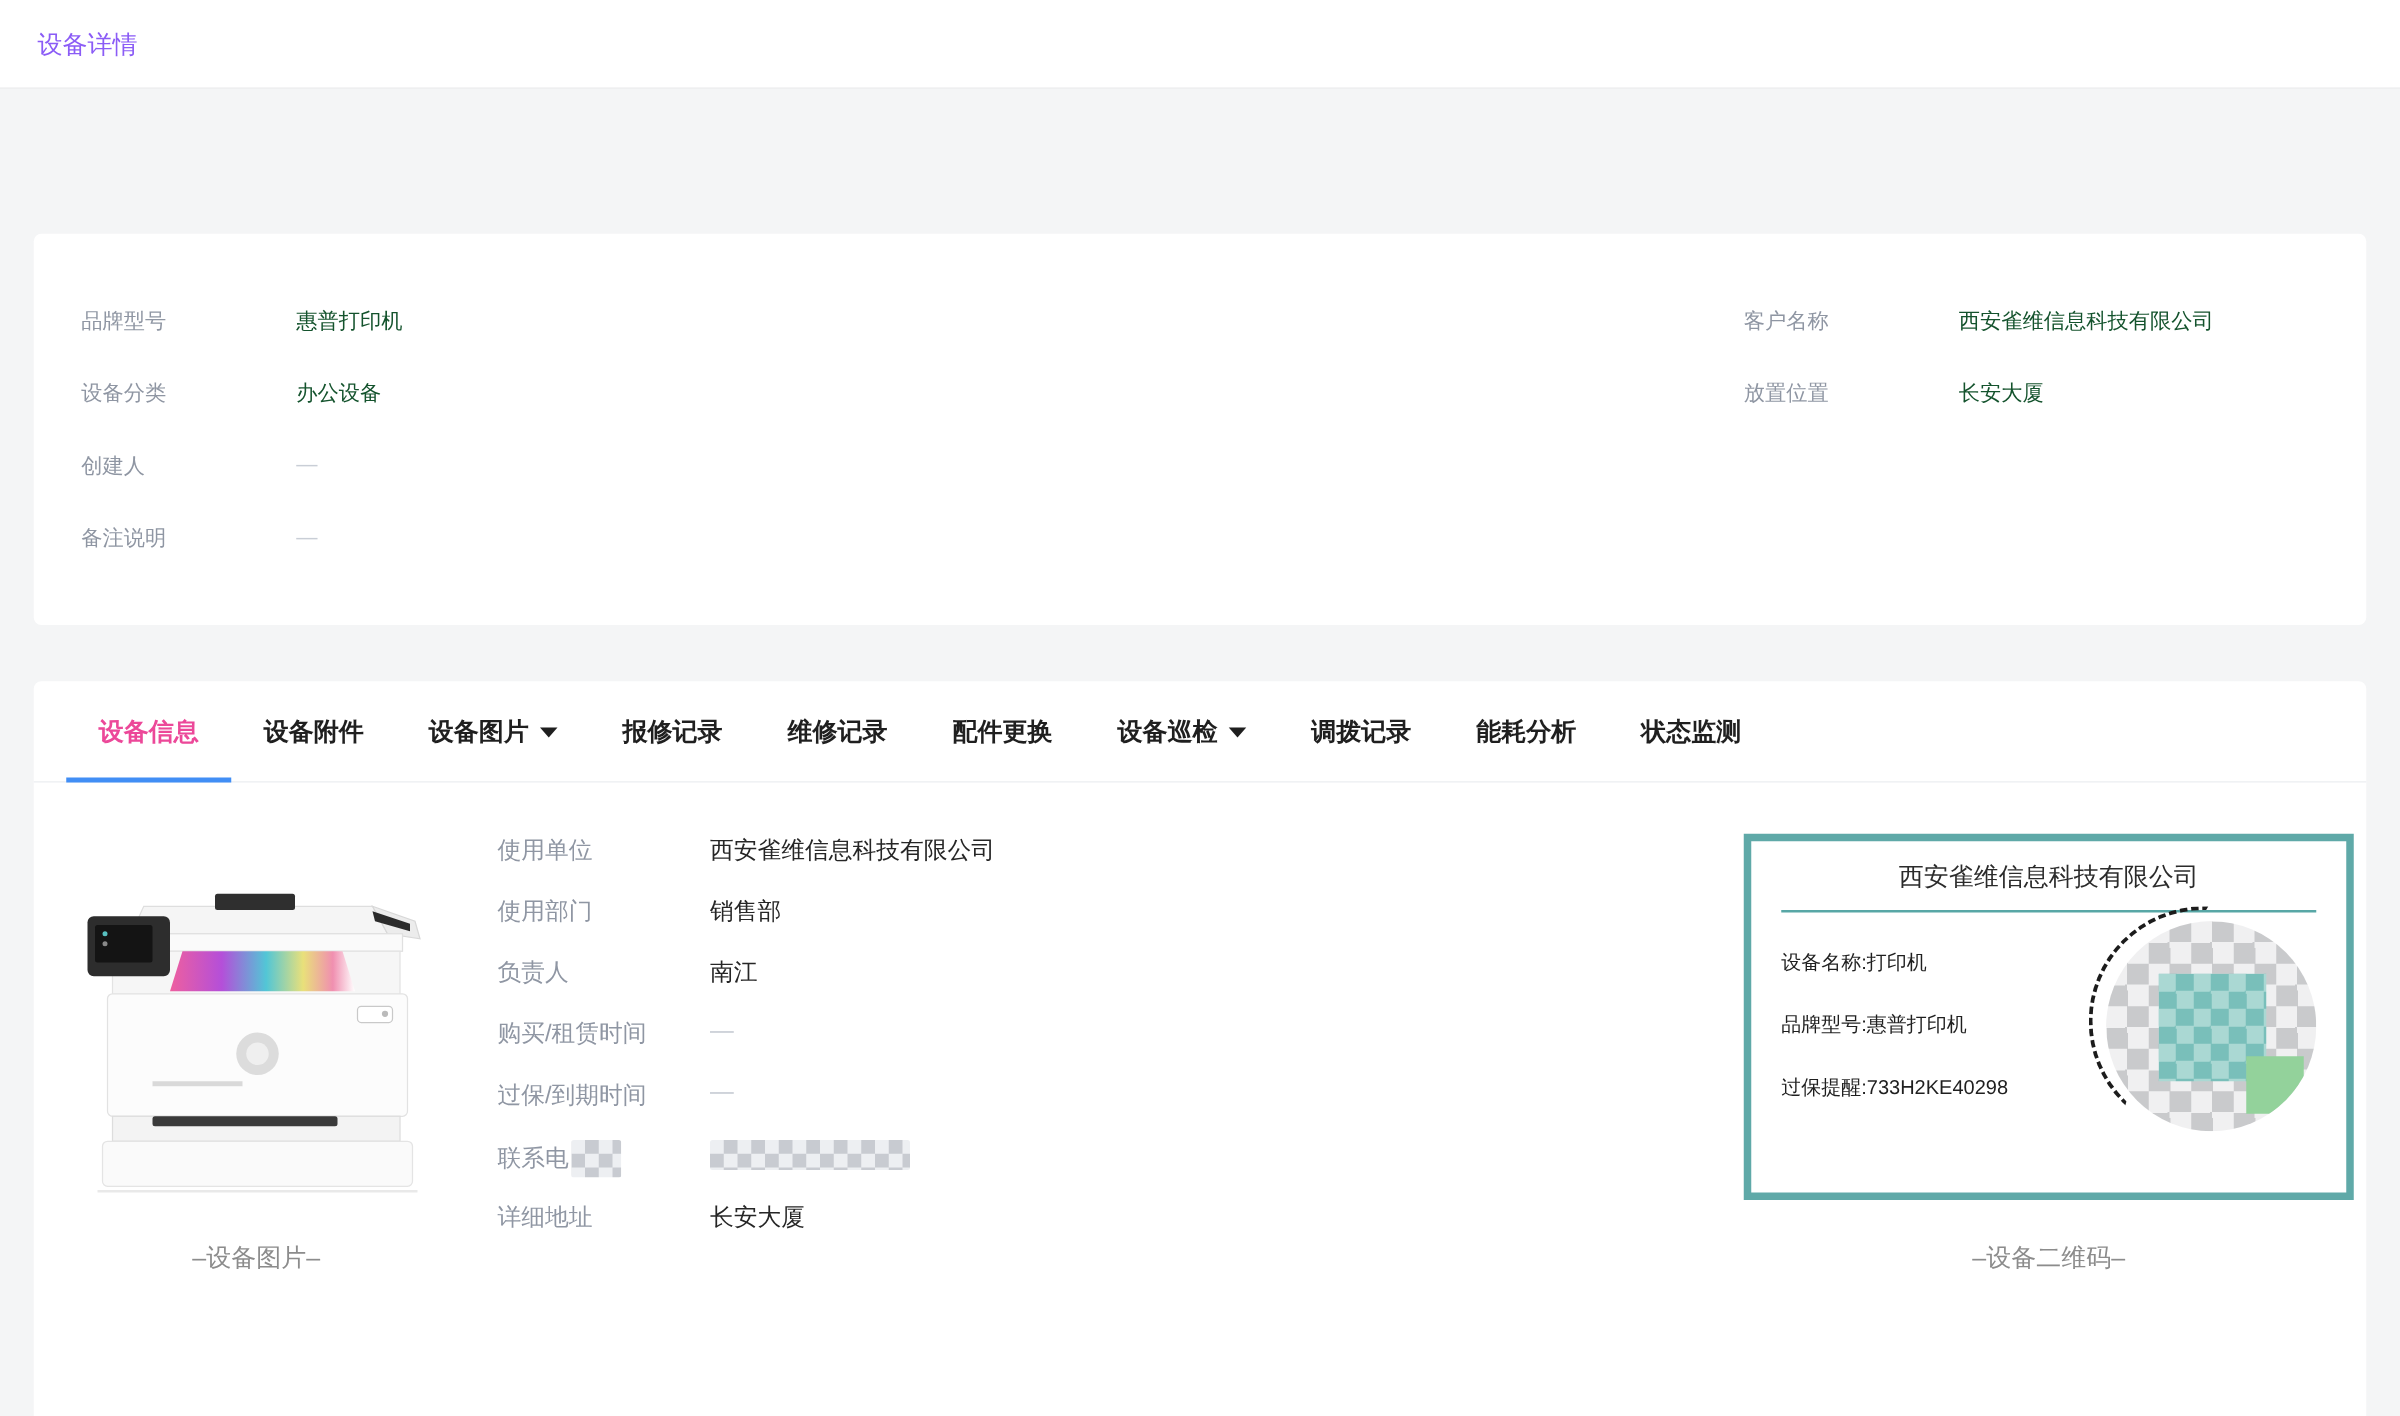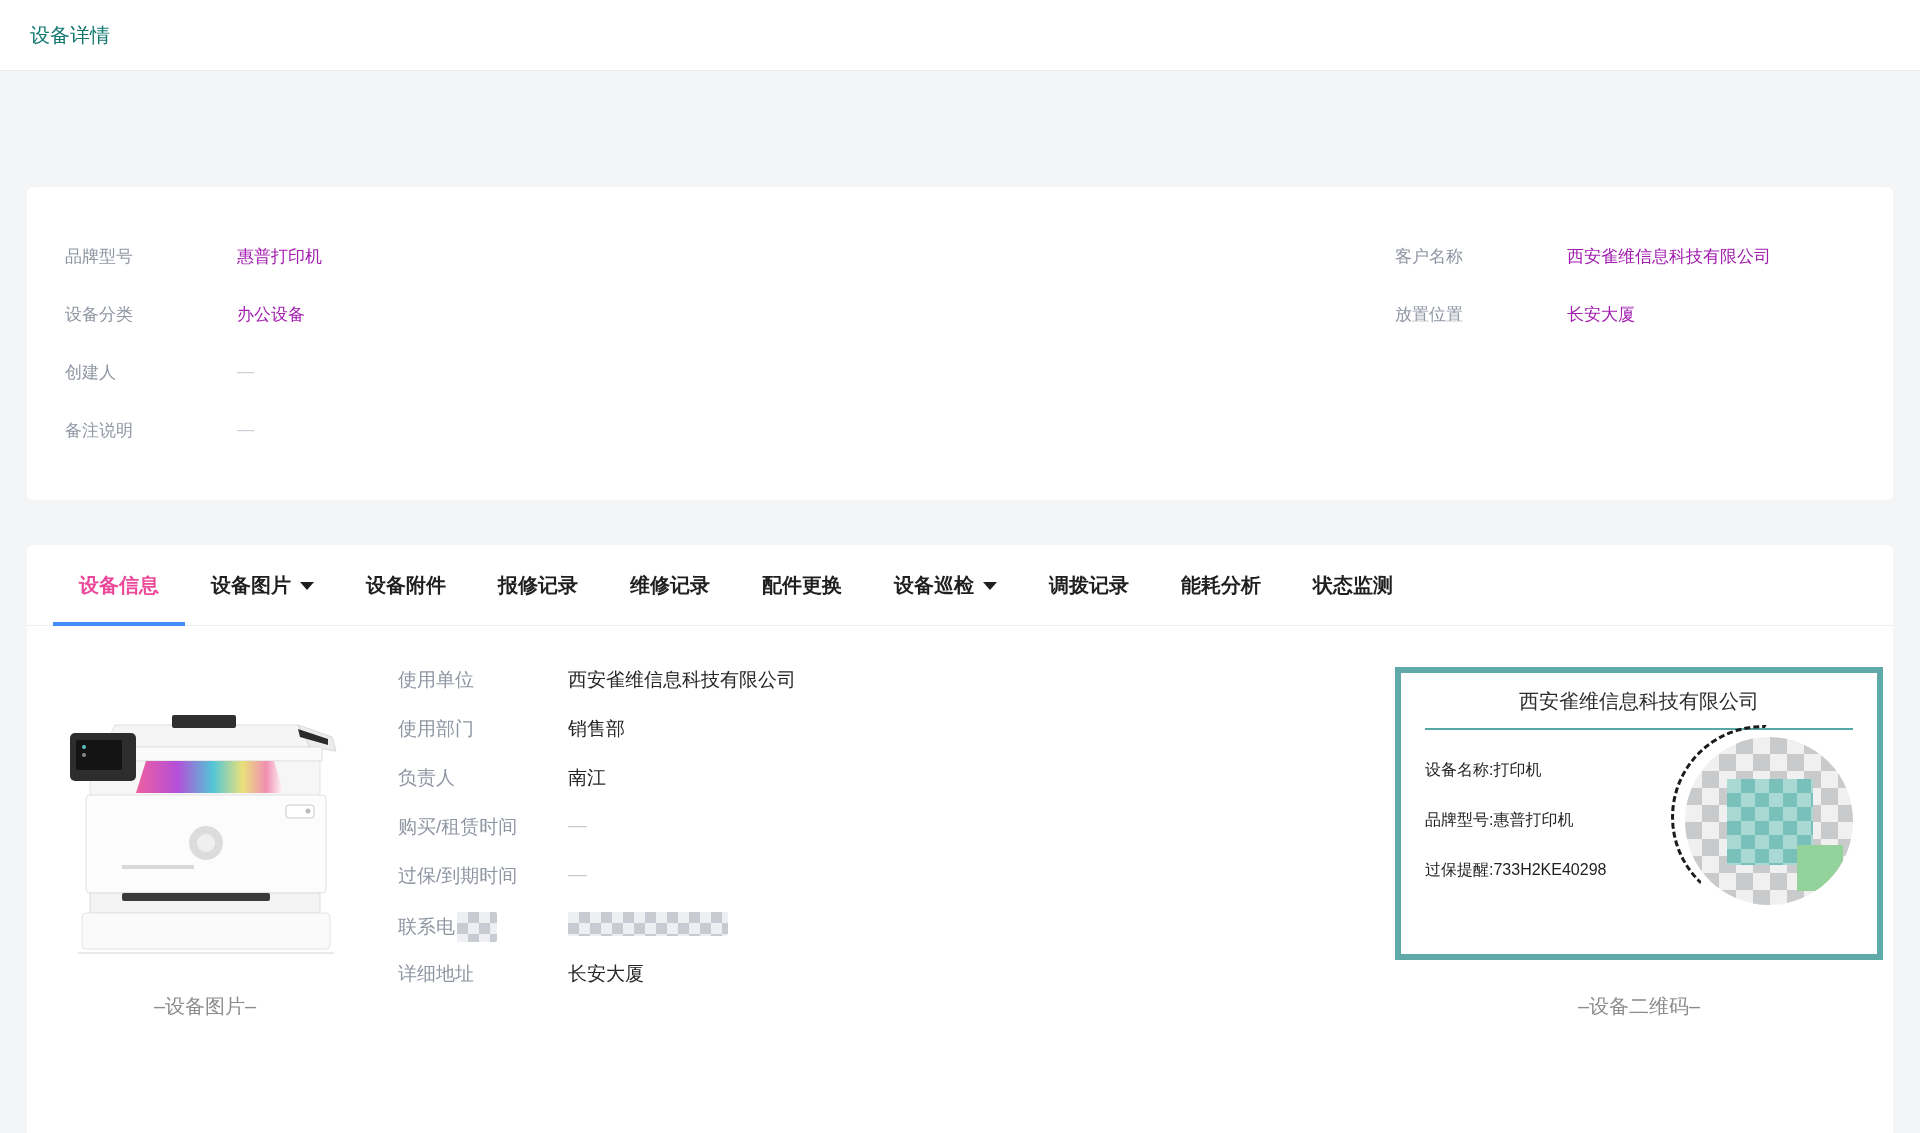--- a/index.html
+++ b/index.html
@@ -8,42 +8,42 @@
     background:#f4f5f6;
     font-family:"Liberation Sans","DejaVu Sans",sans-serif;
     color:#262626;
   }
   
   .topbar{
     position:absolute;top:0;left:0;width:1920px;height:71px;
     background:#ffffff;border-bottom:1px solid #e9eaec;
     display:flex;align-items:center;padding-left:30px;box-sizing:border-box;
   }
-  .topbar-title{font-size:20px;color:#0f766e;}
+  .topbar-title{font-size:20px;color:#8b5cf6;}
   
   .page-header{position:absolute;top:72px;left:0;width:1920px;height:115px;}
   .device-name{position:absolute;left:31px;top:115px;font-size:25px;font-weight:500;color:#2d2d2d;}
   .device-no{position:absolute;left:181px;top:122px;font-size:19px;color:#2b2b2b;display:flex;gap:13px;}
   .status-group{position:absolute;left:1392px;top:122px;display:flex;align-items:center;font-size:19px;}
   .status-group .lbl{color:#252525;}
   .pair{display:flex;gap:12px;align-items:center;}
   .pair + .pair{margin-left:50px;}
   .green{color:#67c23a;}
   .red{color:#fb3323;}
   
   .info-card{
     position:absolute;left:27px;top:187px;width:1866px;height:313px;
     background:#fff;border-radius:6px;
   }
   .info-col{position:absolute;top:40px;}
   .info-col.left{left:38px;}
   .info-col.right{left:1368px;}
   .i-row{display:flex;align-items:center;height:58px;font-size:17px;}
   .i-label{width:172px;color:#8f96a3;flex:none;}
-  .i-value{color:#a21caf;}
+  .i-value{color:#14532d;}
   .i-value.muted{color:#c9ced6;}
   
   .tabs-card{
     position:absolute;left:27px;top:545px;width:1866px;height:588px;
     background:#fff;border-radius:6px 6px 0 0;
   }
   .tabs{
     display:flex;align-items:stretch;height:81px;padding-left:26px;
     border-bottom:1px solid #eceef1;box-sizing:border-box;
   }
@@ -159,25 +159,25 @@
     </div>
   </div>
 </div>
 
 <div class="tabs-card">
   <div class="tabs">
     <div class="tab active">
       <span>设备信息</span>
     </div>
     <div class="tab">
+      <span>设备附件</span>
+    </div>
+    <div class="tab">
       <span>设备图片</span>
       <span class="caret"></span>
-    </div>
-    <div class="tab">
-      <span>设备附件</span>
     </div>
     <div class="tab">
       <span>报修记录</span>
     </div>
     <div class="tab">
       <span>维修记录</span>
     </div>
     <div class="tab">
       <span>配件更换</span>
     </div>

